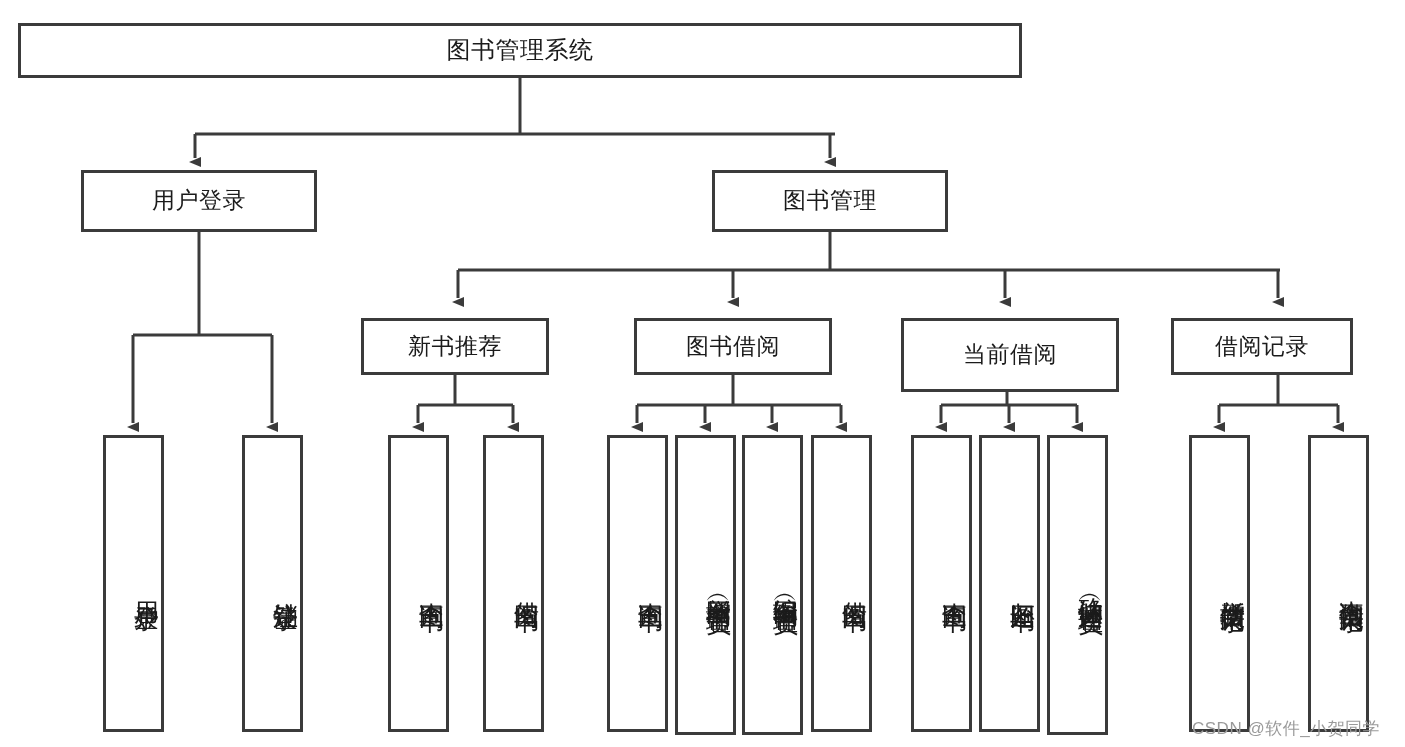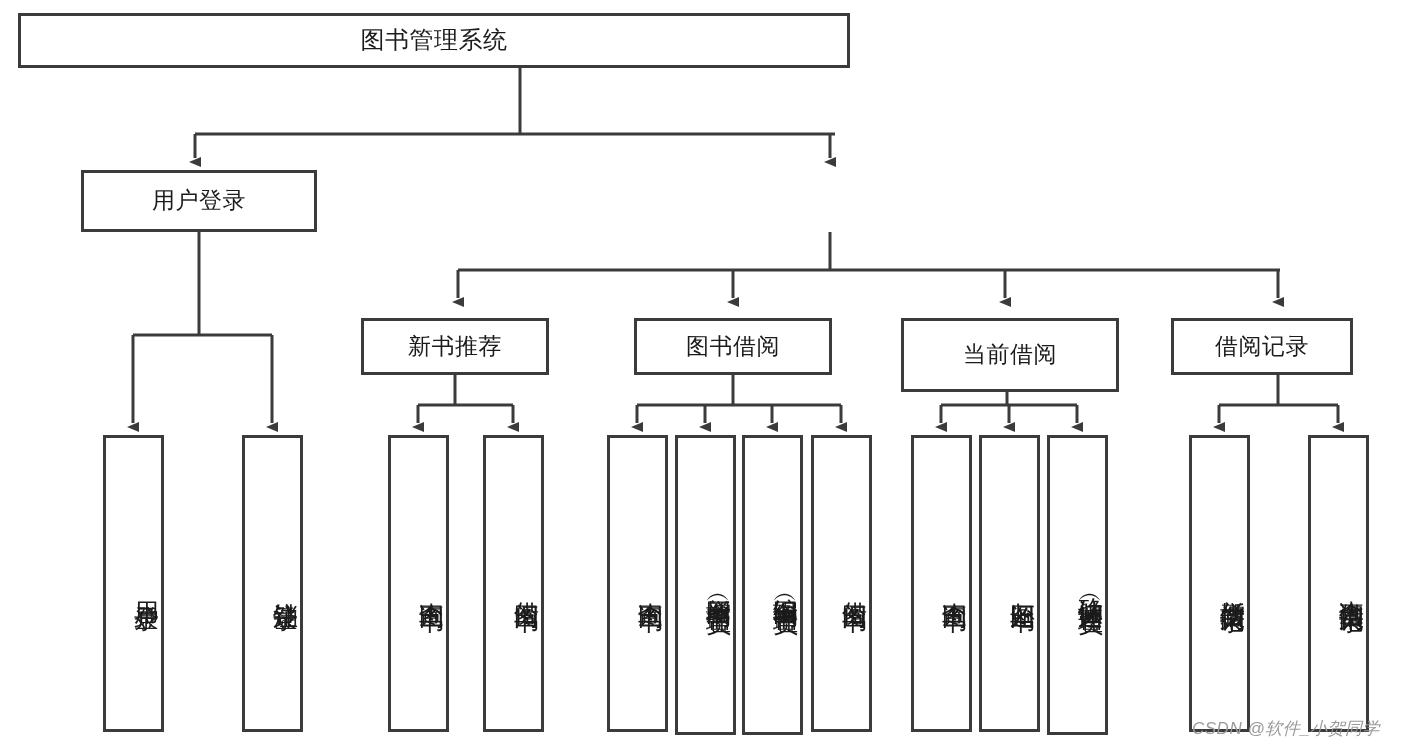--- a/index.html
+++ b/index.html
@@ -59,21 +59,20 @@
     text-orientation: upright;
     display: block;
     text-align: center;
   }
   .watermark {
     position: absolute;
     font-size: 17px;
     color: #9a9a9a;
     white-space: nowrap;
     letter-spacing: 0.5px;
-    font-style: italic;
   }
 </style>
 </head>
 <body>
 
 <div id="diagram-canvas">
 
   <svg id="edges-layer" viewBox="0 0 1405 747" width="1405" height="747" xmlns="http://www.w3.org/2000/svg">
     <defs>
       <marker id="arrow" markerWidth="10" markerHeight="12" refX="1" refY="6" orient="auto" markerUnits="userSpaceOnUse">
@@ -117,26 +116,29 @@
       <path d="M1009,405 L1009,423" marker-end="url(#arrow)"></path>
       <path d="M1077,405 L1077,423" marker-end="url(#arrow)"></path>
 
       <path d="M1278,375 L1278,405"></path>
       <path d="M1219,405 L1338,405"></path>
       <path d="M1219,405 L1219,423" marker-end="url(#arrow)"></path>
       <path d="M1338,405 L1338,423" marker-end="url(#arrow)"></path>
     </g>
   </svg>
 
-  <div class="node node-h node-root" style="left:18px; top:13px; width:832px; height:55px;">
+  <div class="node node-h node-root" style="left:18px; top:23px; width:1004px; height:55px;">
     <span>图书管理系统</span>
   </div>
 
   <div class="node node-h" style="left:81px; top:170px; width:236px; height:62px;">
     <span>用户登录</span>
+  </div>
+  <div class="node node-h" style="left:712px; top:170px; width:236px; height:62px;">
+    <span>图书管理</span>
   </div>
 
   <div class="node node-h" style="left:634px; top:318px; width:198px; height:57px;">
     <span>图书借阅</span>
   </div>
   <div class="node node-h" style="left:361px; top:318px; width:188px; height:57px;">
     <span>新书推荐</span>
   </div>
   <div class="node node-h" style="left:901px; top:318px; width:218px; height:74px;">
     <span>当前借阅</span>

